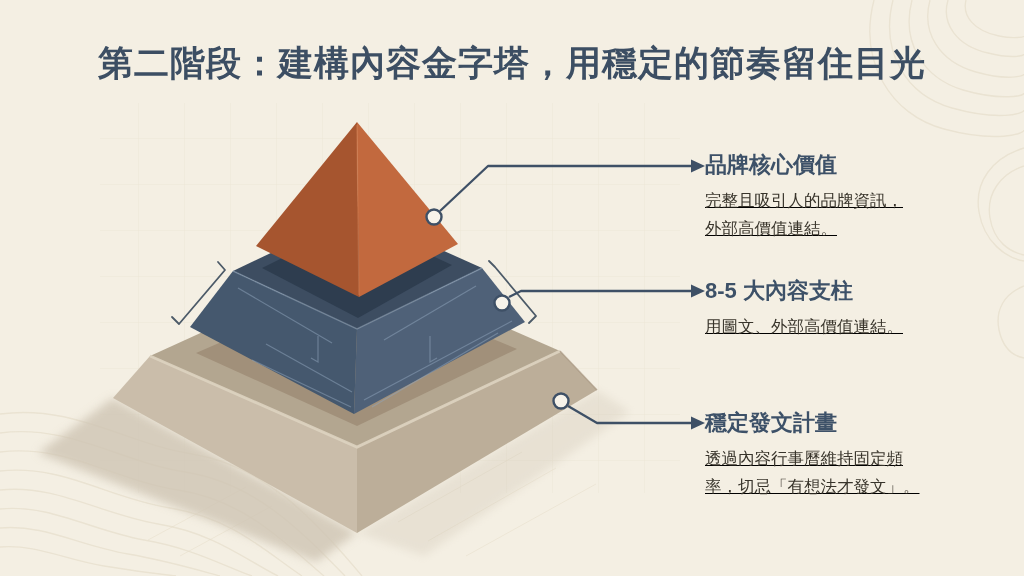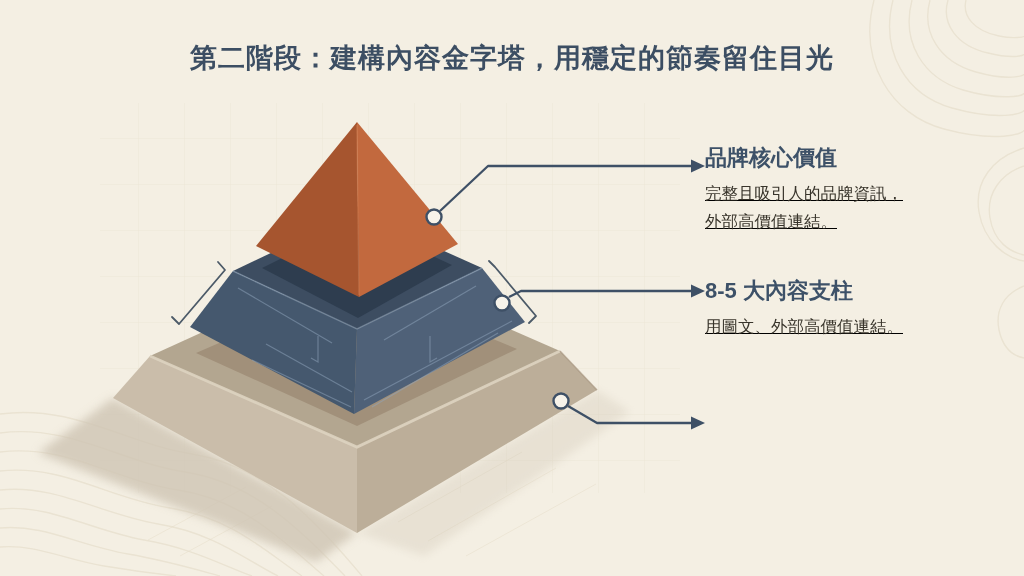--- a/index.html
+++ b/index.html
@@ -5,21 +5,21 @@
   html,body{margin:0;padding:0;}
   body{
     width:1024px;height:576px;overflow:hidden;position:relative;
     font-family:"Liberation Sans","DejaVu Sans",sans-serif;
     background:#f4efe3;
   }
   .slide{position:absolute;inset:0;width:1024px;height:576px;}
   svg.art{position:absolute;left:0;top:0;}
   .title{
     position:absolute;left:0;right:0;top:40px;margin:0;
-    text-align:center;font-size:27px;font-weight:700;letter-spacing:1px;
+    text-align:center;font-size:35px;font-weight:700;letter-spacing:1px;
     color:#3c4e63;
   }
   .ann{position:absolute;left:705px;width:300px;}
   .ann-title{font-size:22px;line-height:30px;font-weight:700;color:#3d5168;}
   .ann-body{margin-top:6px;text-decoration:underline;}
   .ann-line{font-size:16.5px;line-height:28px;color:#38342b;}
 </style>
 </head>
 <body>
 
@@ -122,29 +122,36 @@
     </g>
     <g stroke-width="2.4" stroke="#3e5066">
       <circle cx="434" cy="217" r="7.5" fill="#f7f3ea"></circle>
       <circle cx="502" cy="303" r="7.5" fill="#f7f3ea"></circle>
       <circle cx="561" cy="401" r="7.5" fill="#f7f3ea"></circle>
     </g>
   </svg>
 
   <h1 class="title">第二階段：建構內容金字塔，用穩定的節奏留住目光</h1>
 
-  <div class="ann" style="top:143px">
+  <div class="ann" style="top:150px">
     <div class="ann-title">品牌核心價值</div>
     <div class="ann-body">
       <div class="ann-line">完整且吸引人的品牌資訊，</div>
       <div class="ann-line">外部高價值連結。</div>
     </div>
   </div>
 
   <div class="ann" style="top:276px">
     <div class="ann-title">8-5 大內容支柱</div>
     <div class="ann-body">
       <div class="ann-line">用圖文、外部高價值連結。</div>
     </div>
   </div>
 
+  <div class="ann" style="top:408px">
+    <div class="ann-title">穩定發文計畫</div>
+    <div class="ann-body">
+      <div class="ann-line">透過內容行事曆維持固定頻</div>
+      <div class="ann-line">率，切忌「有想法才發文」。</div>
+    </div>
+  </div>
 
 </div>
 
 </body></html>

